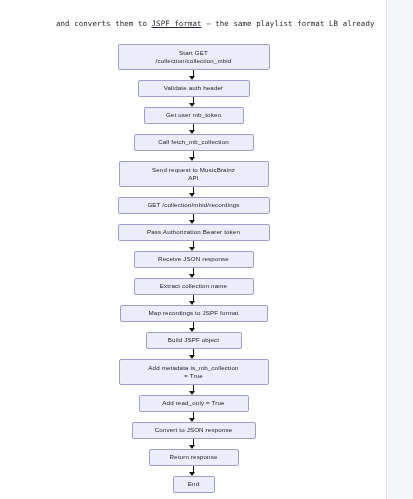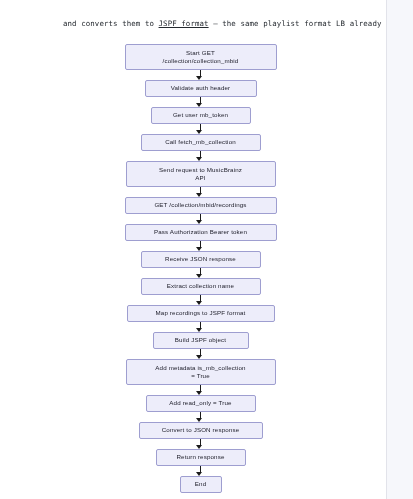--- a/index.html
+++ b/index.html
@@ -24,21 +24,21 @@
     height: 499px;
     background: #f6f7fb;
     border-left: 1px solid #e2e3ea;
     box-sizing: border-box;
   }
 
   
   #main-column {
     position: absolute;
     top: 0;
-    left: 8px;
+    left: 1px;
     width: 385px;
     height: 499px;
     background: #ffffff;
     box-sizing: border-box;
   }
 
   
   #intro-paragraph {
     position: absolute;
     left: 55px;

